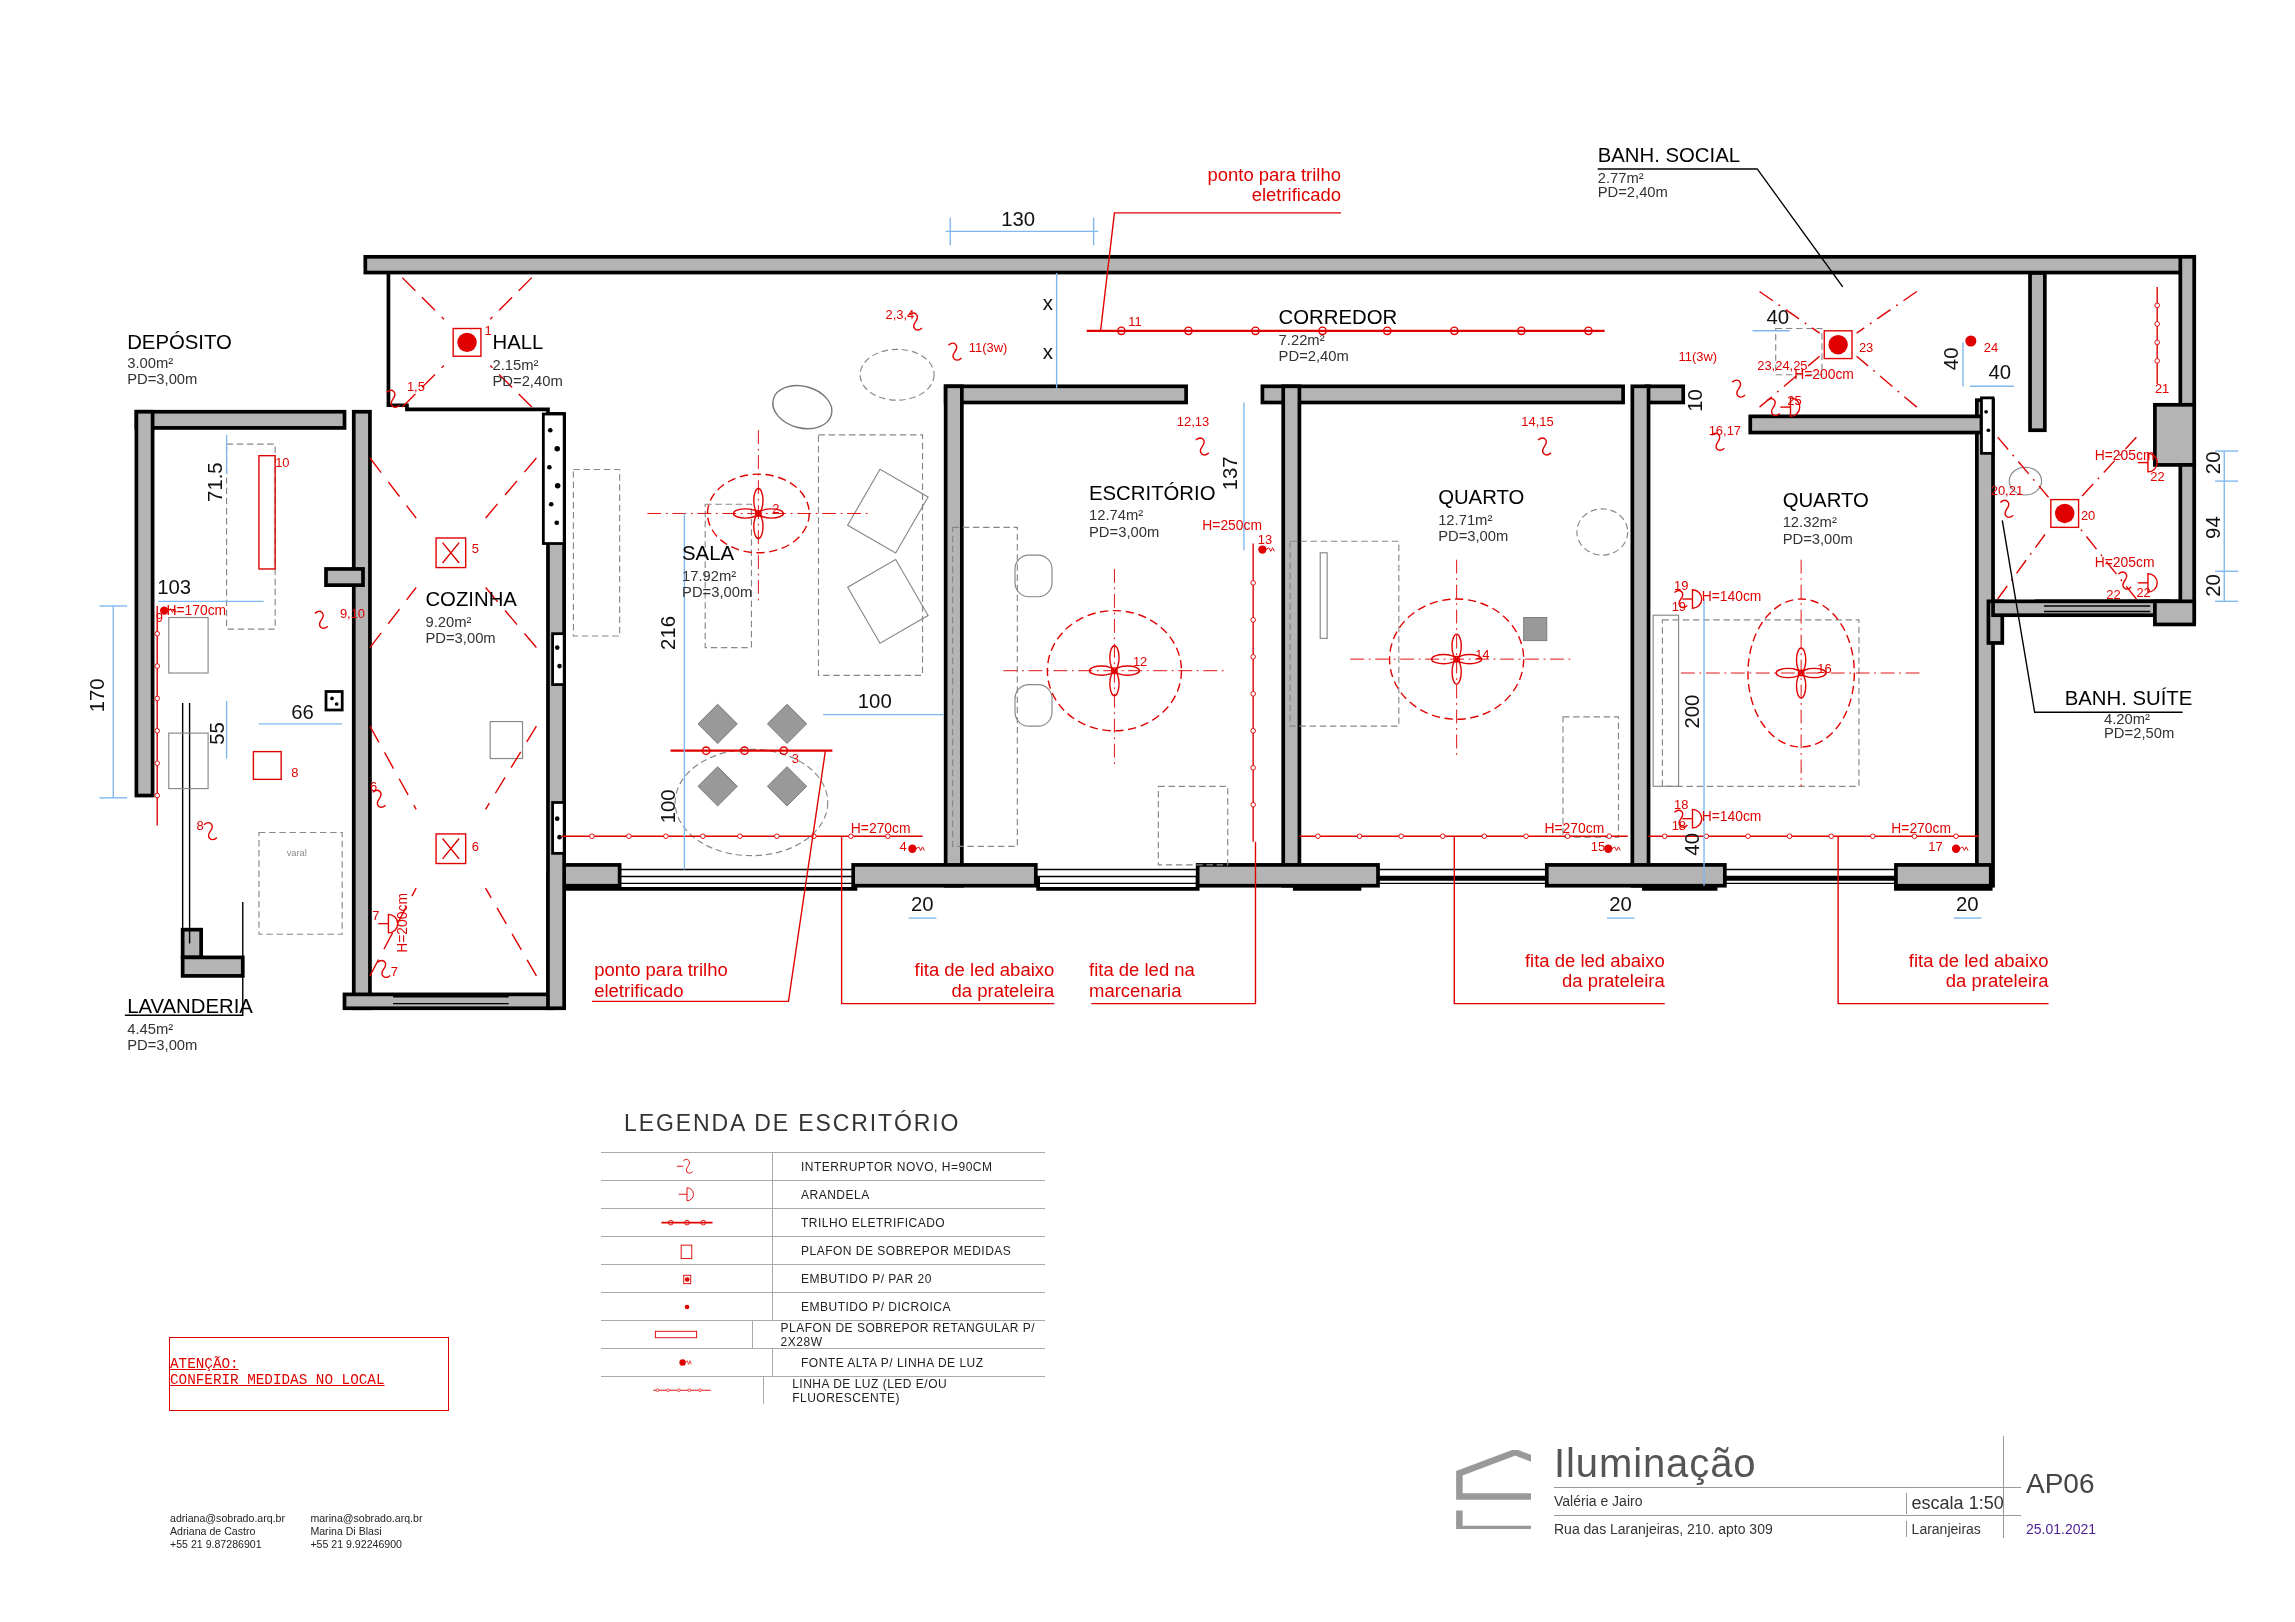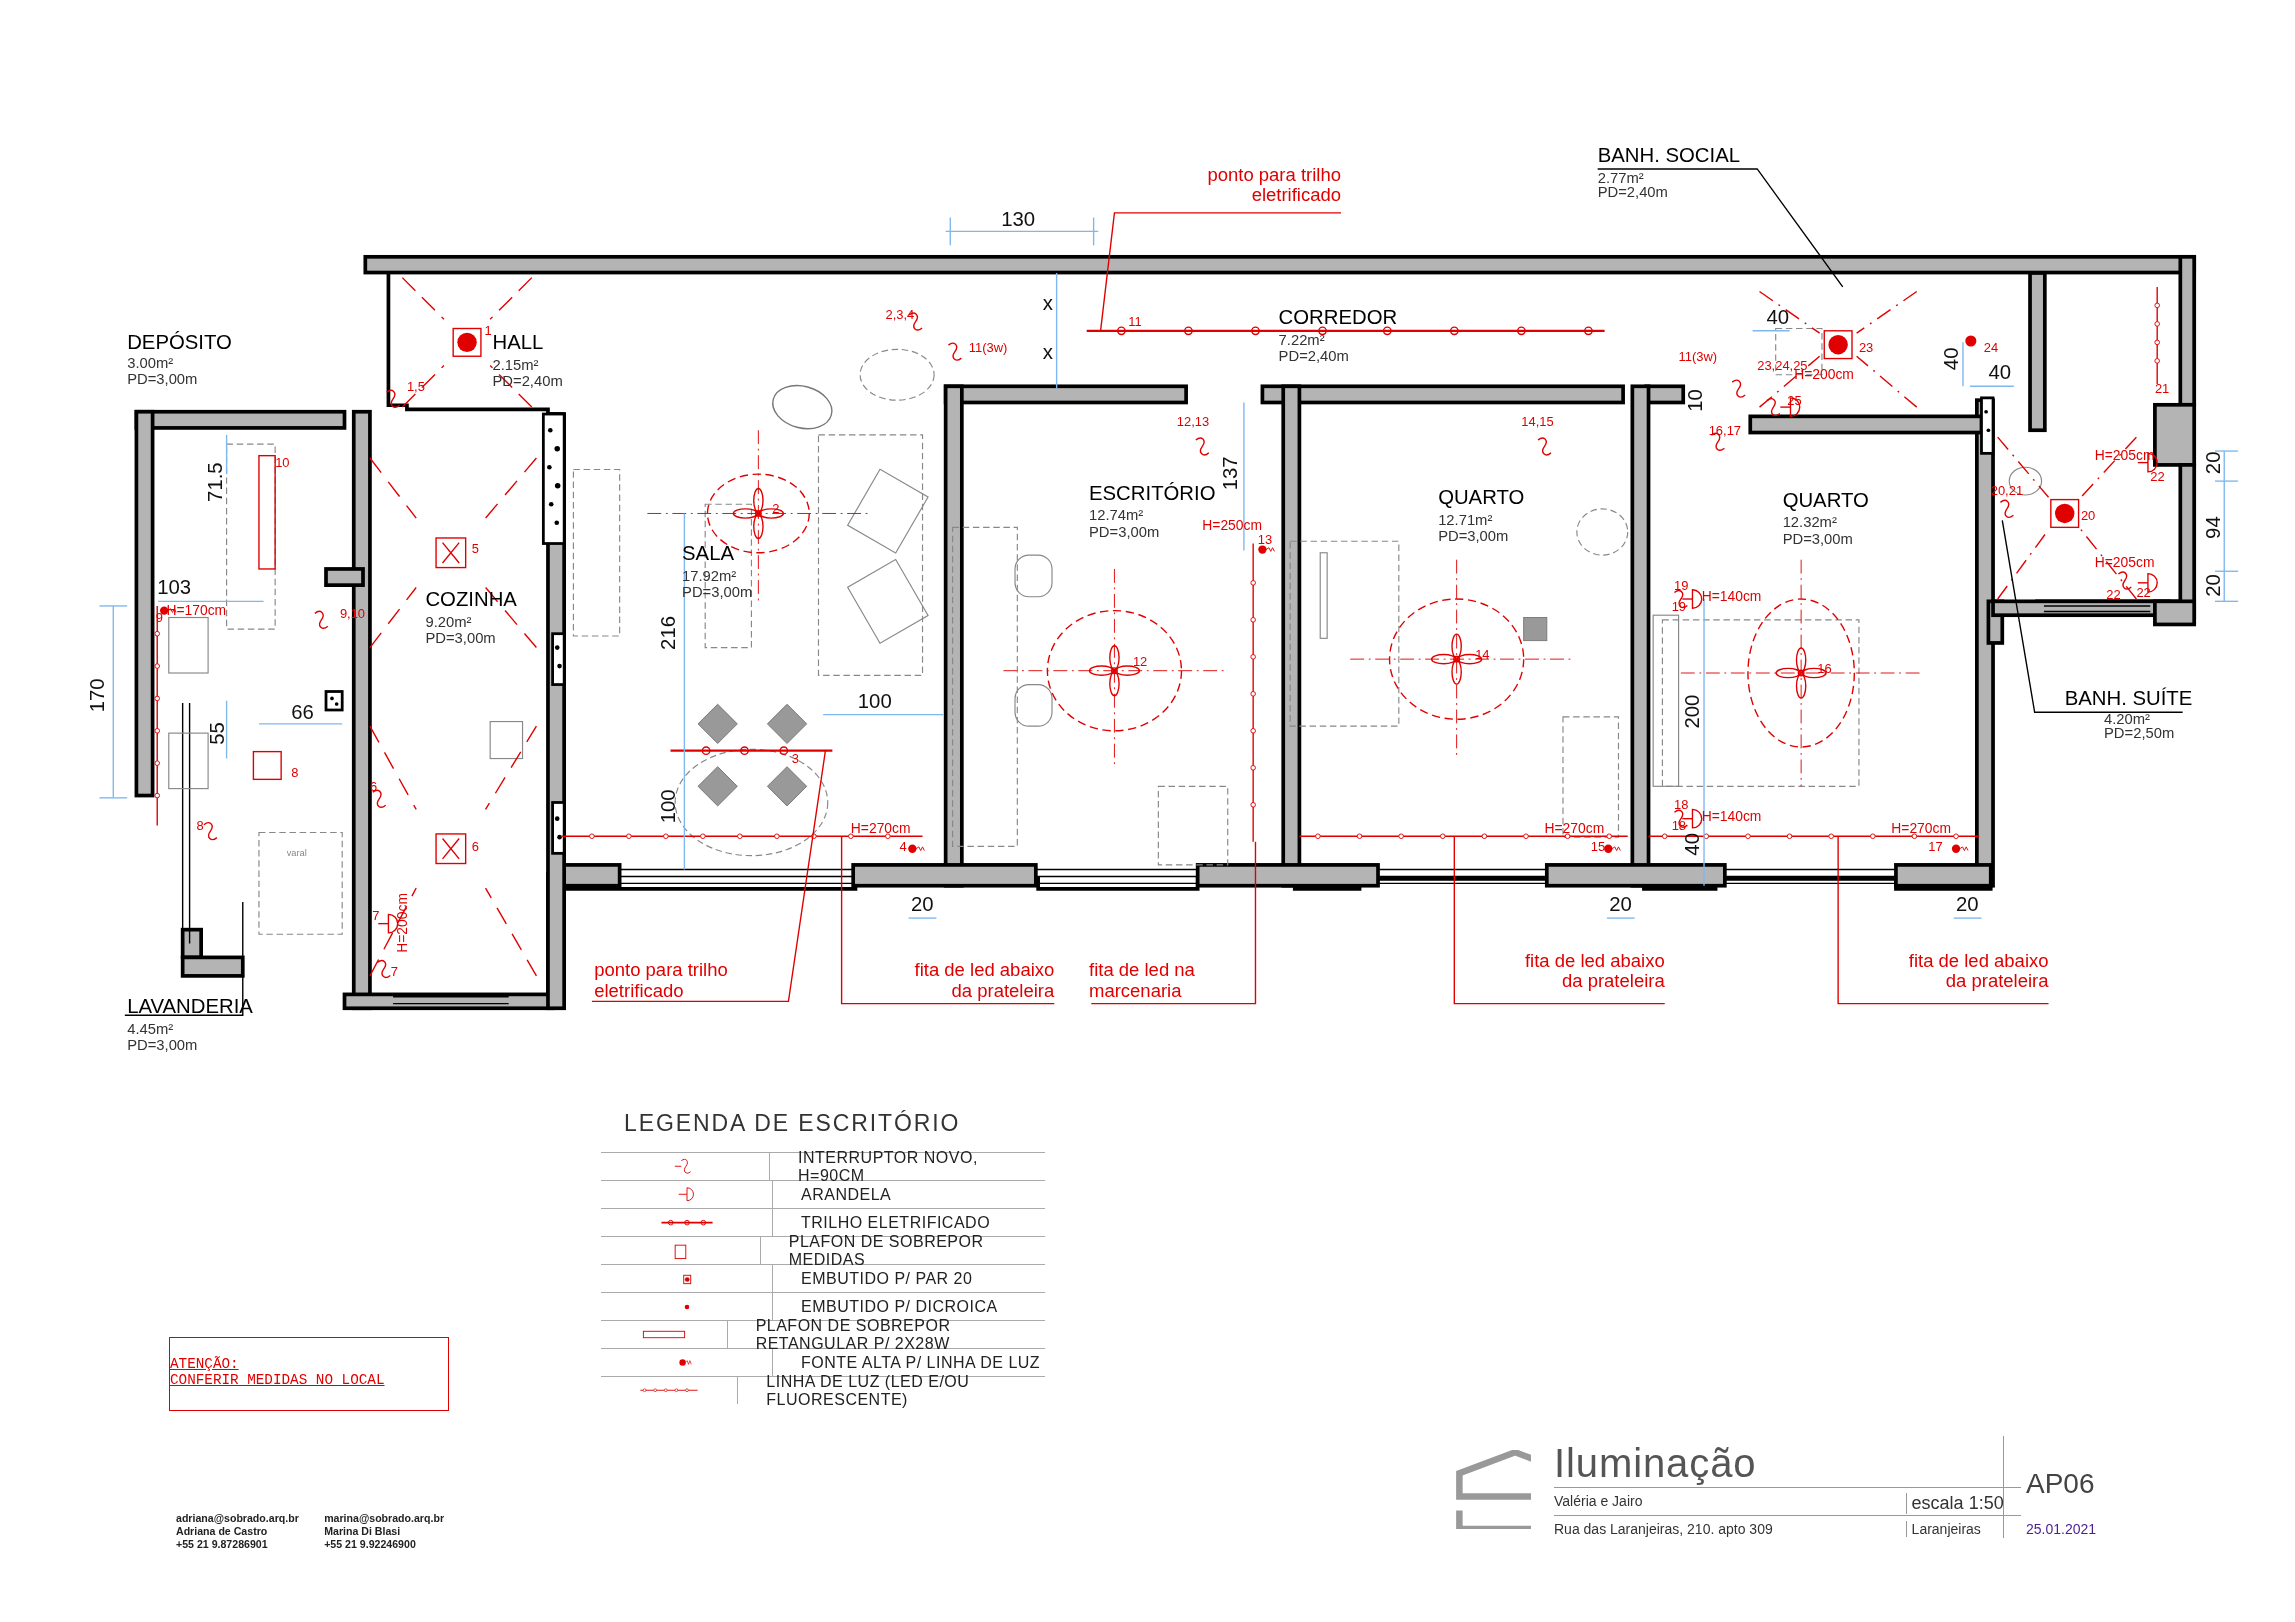--- a/index.html
+++ b/index.html
@@ -7,25 +7,25 @@
   #plan{position:absolute;left:0;top:0;width:2295px;height:1623px;}
   .room-name{font-family:"Liberation Sans",sans-serif;font-size:44px;fill:#000;}
   .room-area{font-family:"Liberation Sans",sans-serif;font-size:32px;fill:#333;}
   .rt{font-family:"Liberation Sans",sans-serif;fill:#e00000;}
   .dim{font-family:"Liberation Sans",sans-serif;font-size:44px;fill:#111;}
   .legend{position:absolute;left:601px;top:1110px;width:444px;}
   .legend-title{font-family:"Liberation Sans",sans-serif;font-size:23px;letter-spacing:1.9px;color:#333;margin-left:23px;height:42px;}
   .legend-row{display:flex;align-items:center;border-top:0.9px solid #aaa;height:27px;}
   .legend-row.tall{height:44px;}
   .legend-sym{width:171px;display:flex;justify-content:center;align-items:center;border-right:0.9px solid #aaa;height:100%;}
-  .legend-label{padding-left:28px;font-family:"Liberation Sans",sans-serif;font-size:16px;color:#222;letter-spacing:0.5px;}
+  .legend-label{padding-left:28px;font-family:"Liberation Sans",sans-serif;font-size:12px;color:#222;letter-spacing:0.5px;}
   .attention{position:absolute;left:169px;top:1337px;width:278px;height:72px;border:1.4px solid #e00000;}
   .attention div{font-family:Liberation Mono, monospace;color:#e00000;font-size:14.3px;text-decoration:underline;}
   .attention .l1{margin-top:17.6px;}
-  .contacts{position:absolute;left:176px;top:1512px;display:flex;gap:25.4px;font-weight:bold;}
+  .contacts{position:absolute;left:170px;top:1512px;display:flex;gap:25.4px;}
   .contacts .c{font-family:"Liberation Sans",sans-serif;font-size:10.6px;color:#222;line-height:13px;}
   .titleblock{position:absolute;left:1411px;top:1436px;width:833px;height:106px;}
   .tb-logo{position:absolute;left:0;top:14px;width:32px;height:79px;}
   .tb-title{position:absolute;left:143px;top:4.6px;font-family:"Liberation Sans",sans-serif;font-size:40px;color:#555;font-weight:300;letter-spacing:0.9px;}
   .tb-line1{position:absolute;left:143px;top:51px;width:467px;border-top:1.4px solid #999;}
   .tb-line2{position:absolute;left:143px;top:79px;width:467px;border-top:1.4px solid #999;}
   .tb-client{position:absolute;left:143px;top:57px;font-size:14px;color:#333;font-family:"Liberation Sans",sans-serif;text-align:center;}
   .tb-scale{position:absolute;left:495px;top:57px;font-size:18px;color:#333;font-family:Liberation Sans, sans-serif;border-left:0.9px solid #999;padding-left:4.6px;}
   .tb-addr{position:absolute;left:143px;top:85px;font-size:14px;color:#333;font-family:"Liberation Sans",sans-serif;}
   .tb-nb{position:absolute;left:495px;top:85px;font-size:14px;color:#333;font-family:"Liberation Sans",sans-serif;border-left:0.9px solid #999;padding-left:4.6px;}

